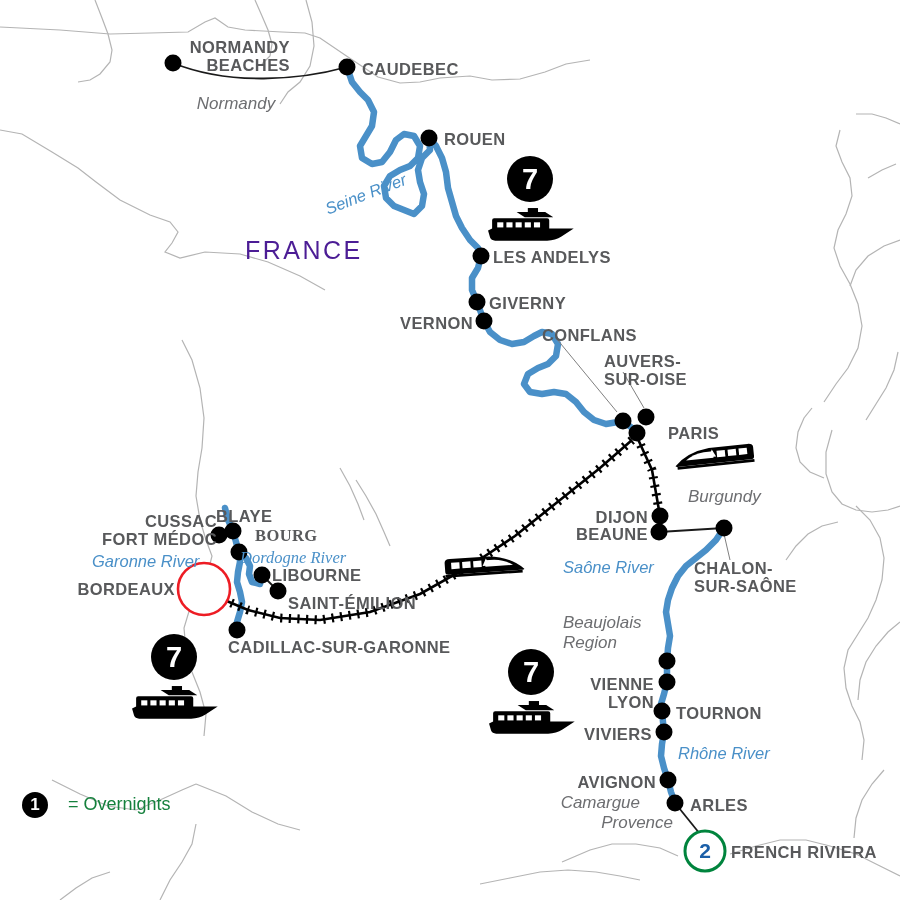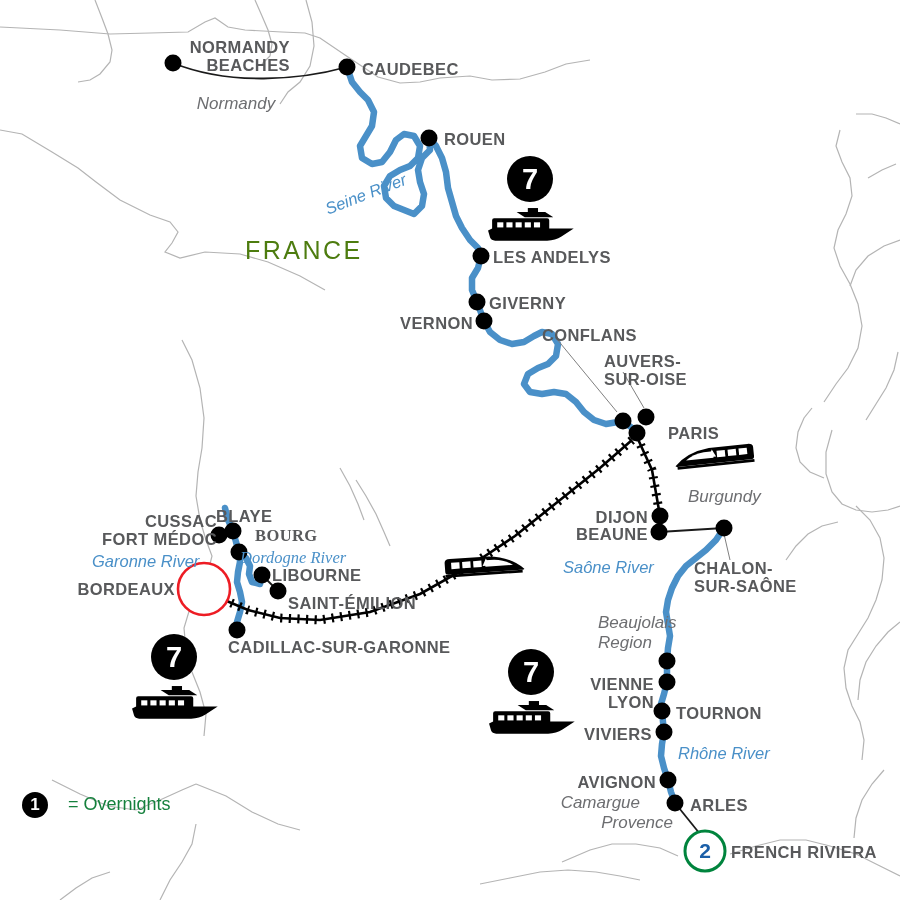--- a/index.html
+++ b/index.html
@@ -44,21 +44,21 @@
     font-size:16.5px;
     color:#4a90c8;
     white-space:pre;
   }
   .country{
     position:absolute;
     font-family:"Liberation Sans","DejaVu Sans",sans-serif;
     font-weight:normal;
     font-size:25px;
     letter-spacing:2.5px;
-    color:#4d7c0f;
+    color:#4c1d95;
     white-space:pre;
   }
 
   
   .badge{
     position:absolute;border-radius:50%;
     display:flex;align-items:center;justify-content:center;
     font-family:"Liberation Sans","DejaVu Sans",sans-serif;
     font-weight:bold;
   }
@@ -266,21 +266,21 @@
 FORT MÉDOC</div>
       <div class="lbl" style="left: 216px; top: 507px;">BLAYE</div>
       <div class="lbl" style="left: 255px; top: 527px; font-family: Liberation Serif, serif;">BOURG</div>
       <div class="lbl" style="left: 272px; top: 566px;">LIBOURNE</div>
       <div class="lbl" style="left: 288px; top: 594px;">SAINT-ÉMILION</div>
       <div class="lbl" style="left: 228px; top: 638px;">CADILLAC-SUR-GARONNE</div>
     </div>
   <div id="region-labels">
       <div class="region c" style="left: 236px; top: 94px;">Normandy</div>
       <div class="region" style="left: 688px; top: 487px;">Burgundy</div>
-      <div class="region" style="left: 563px; top: 613px; margin-left: 35px;">Beaujolais
+      <div class="region" style="left: 563px; top: 613px;">Beaujolais
 Region</div>
       <div class="region r" style="left: 640px; top: 793px;">Camargue</div>
       <div class="region r" style="left: 673px; top: 813px;">Provence</div>
     </div>
   <div id="river-labels">
       <div class="rivlbl" style="left: 326px; top: 200px; transform: rotate(-21deg); transform-origin: 0px 50%;">Seine River</div>
       <div class="rivlbl" style="left: 92px; top: 552px;">Garonne River</div>
       <div class="rivlbl" style="left: 240px; top: 548px; font-family: Liberation Serif, serif;">Dordogne River</div>
       <div class="rivlbl" style="left: 563px; top: 558px;">Saône River</div>
       <div class="rivlbl" style="left: 678px; top: 744px;">Rhône River</div>

